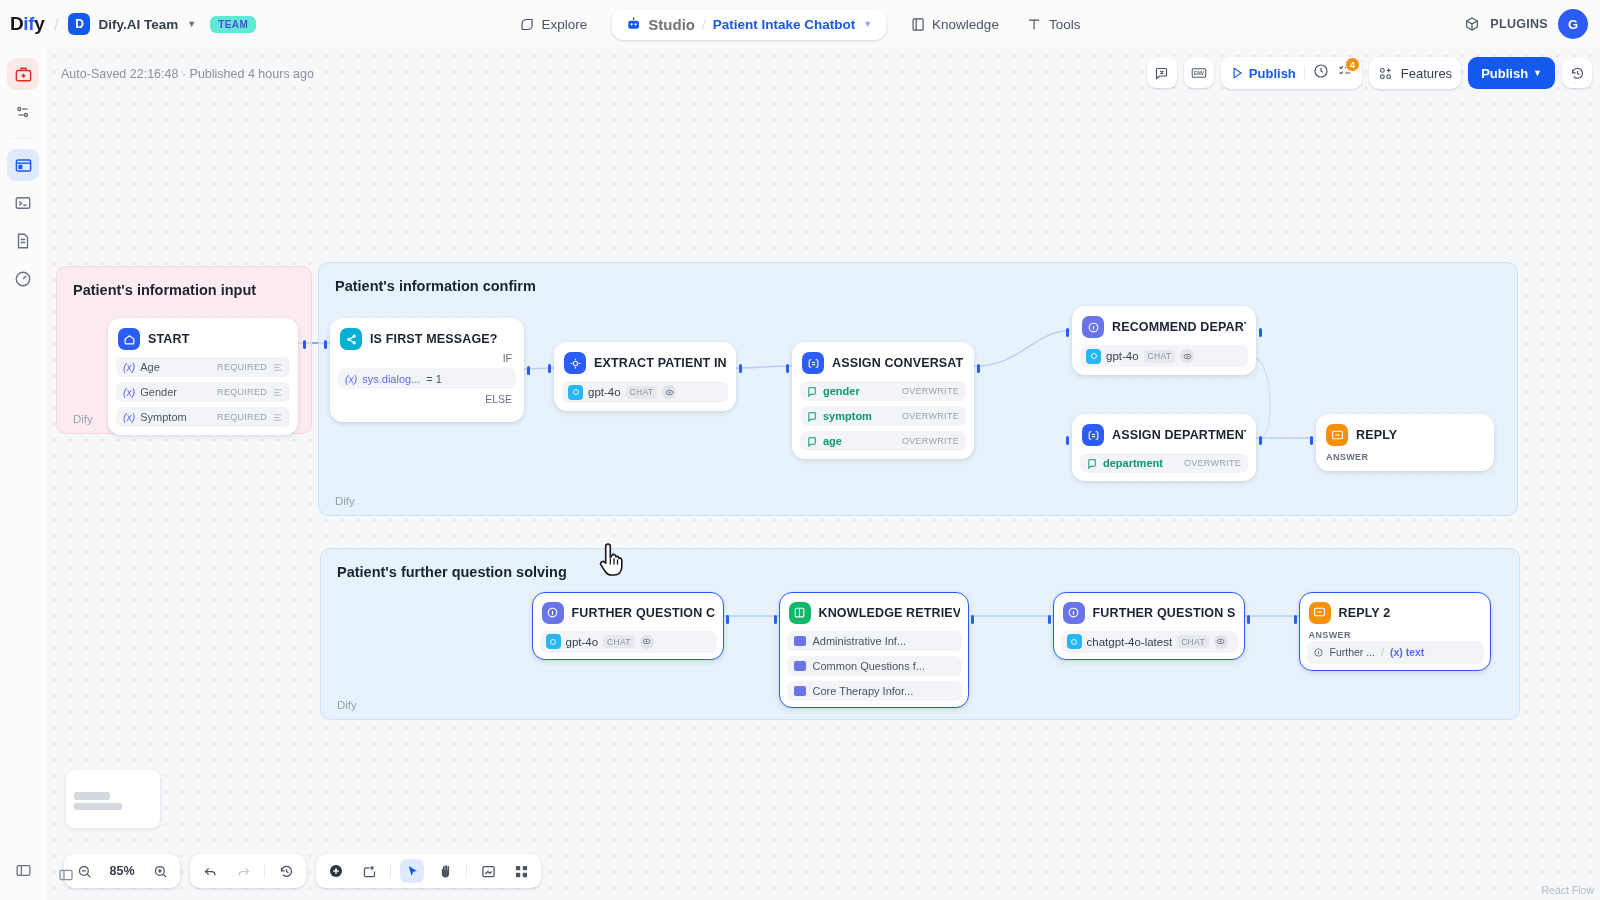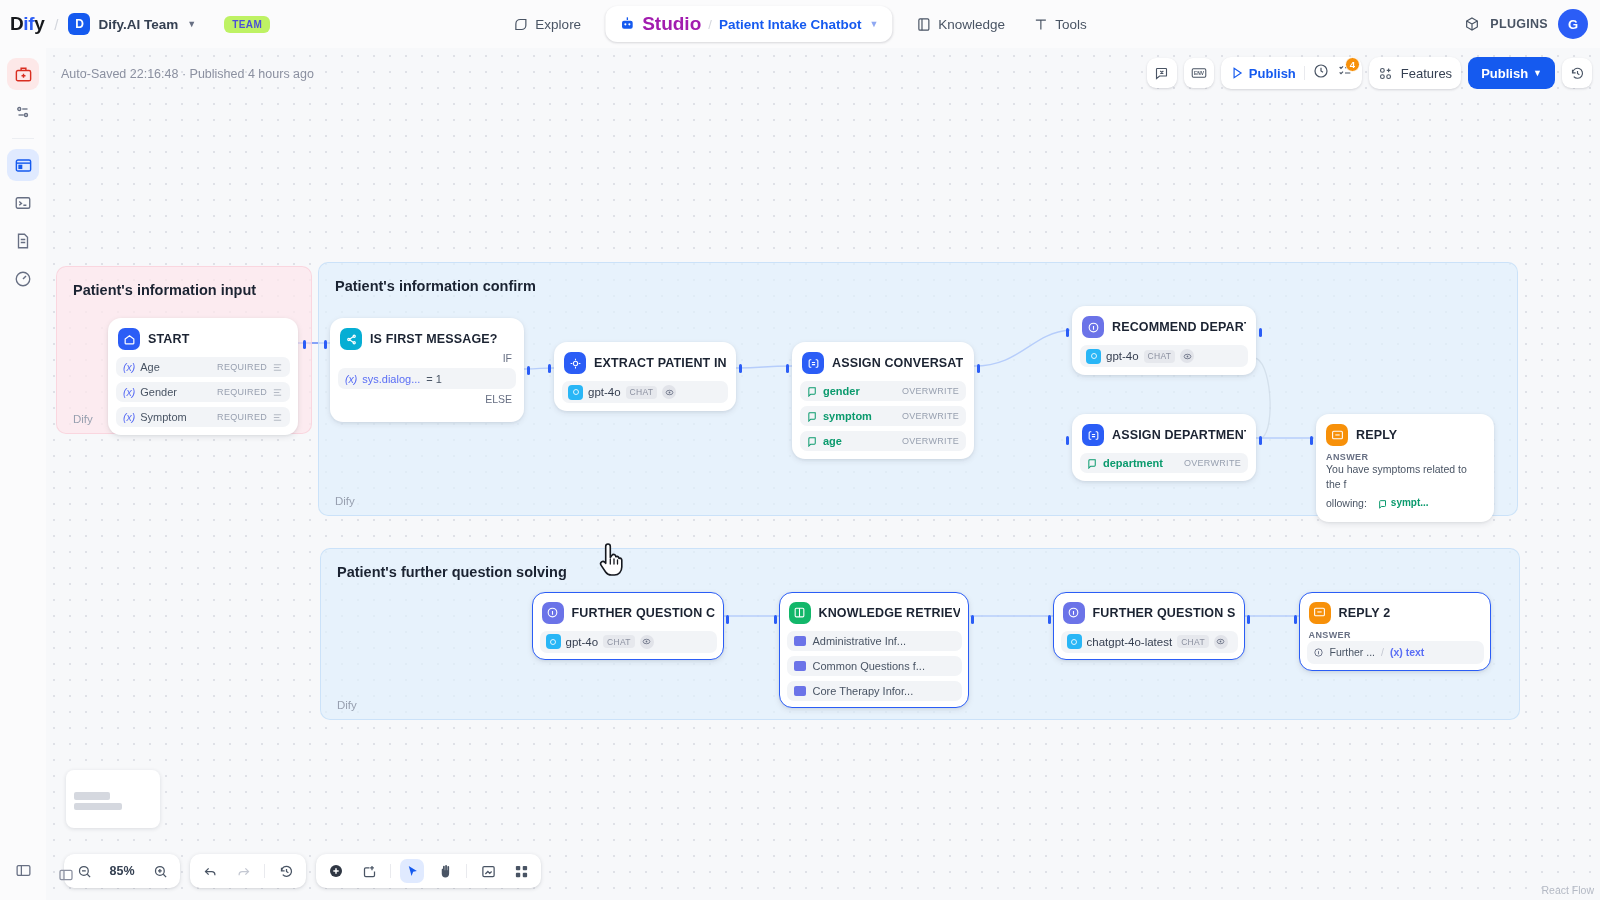--- a/index.html
+++ b/index.html
@@ -22,41 +22,41 @@
   .logo-dify .mid { color: #2b5df6; }
   .brand-slash { color: #d3d6dd; font-size: 15px; margin: 0 2px; }
   .team-badge-sq {
     width: 22px; height: 22px; border-radius: 6px; background: #155aef;
     color: #fff; font-size: 12px; font-weight: 700;
     display: flex; align-items: center; justify-content: center;
   }
   .team-name { font-size: 13.5px; font-weight: 600; color: #354052; }
   .chev { font-size: 9px; color: #676f83; margin-left: 1px; }
   .team-pill {
-    margin-left: 20px; background: #bef264; color: #4b50d6;
+    margin-left: 6px; background: #5eead4; color: #4b50d6;
     font-size: 10px; font-weight: 700; letter-spacing: 0.4px;
     padding: 3px 8px; border-radius: 6px;
   }
 
   .nav-center {
     position: absolute; left: 50%; transform: translateX(-50%);
     display: flex; align-items: center; gap: 0px;
   }
   .nav-item {
     display: flex; align-items: center; gap: 7px;
     padding: 7px 14px; font-size: 13.5px; color: #495464; font-weight: 500;
     border-radius: 10px; white-space: nowrap;
   }
   .nav-pill {
     display: flex; align-items: center; gap: 7px;
     background: #ffffff; border-radius: 12px;
     padding: 7px 14px; box-shadow: 0 1px 3px rgba(16,24,40,.10), 0 1px 2px rgba(16,24,40,.06);
     margin: 0 10px;
   }
-  .nav-pill .studio { color: #a21caf; font-weight: 600; font-size: 19px; }
+  .nav-pill .studio { color: #737373; font-weight: 600; font-size: 15px; }
   .nav-pill .sep { color: #d3d6dd; font-size: 13px; }
   .nav-pill .appname { color: #155aef; font-weight: 600; font-size: 13.5px; }
 
   .header-right {
     position: absolute; right: 12px; display: flex; align-items: center; gap: 10px;
   }
   .plugins-txt { font-size: 12.5px; font-weight: 600; letter-spacing: .3px; color: #495464; }
   .avatar-g {
     width: 30px; height: 30px; border-radius: 50%; background: #2b5df6;
     color: #fff; font-size: 13px; font-weight: 600;
@@ -548,32 +548,20 @@
       <div class="node-head">
         <div class="node-ico" style="background:#f79009">
           <svg width="13" height="13" viewBox="0 0 24 24" fill="none" stroke="#fff" stroke-width="2">
               <rect x="3" y="4" width="18" height="14" rx="2"></rect>
               <path d="M8 11h8"></path>
             </svg>
         </div>
         <div class="node-title">REPLY</div>
       </div>
       <div class="answer-cap">ANSWER</div>
-      <div class="answer-box" style="margin-top:-3px;background:transparent;padding:2px 2px;">
-        <span>You have symptoms related to the f</span>
-        <div style="margin-top:3px;display:flex;align-items:center;gap:6px;">
-          <span>ollowing:</span>
-          <span class="inline-chip">
-            <svg width="10" height="10" viewBox="0 0 24 24" fill="none" stroke="#0a9a6d" stroke-width="2.4">
-                <path d="M4 6a2 2 0 0 1 2-2h12v12a2 2 0 0 1-2 2H8l-4 4z"></path>
-              </svg>
-            <span>sympt...</span>
-          </span>
-        </div>
-      </div>
       <div class="port" style="left:-6px; top:22px;"></div>
     </div>
 
     <div class="grp grp-blue" style="left:274px; top:500px; width:1200px; height:172px;">
       <div class="grp-title">Patient's further question solving</div>
       <div class="grp-foot">Dify</div>
     </div>
 
     <div class="node sel" style="left:486px; top:544px; width:192px;">
       <div class="node-head">

